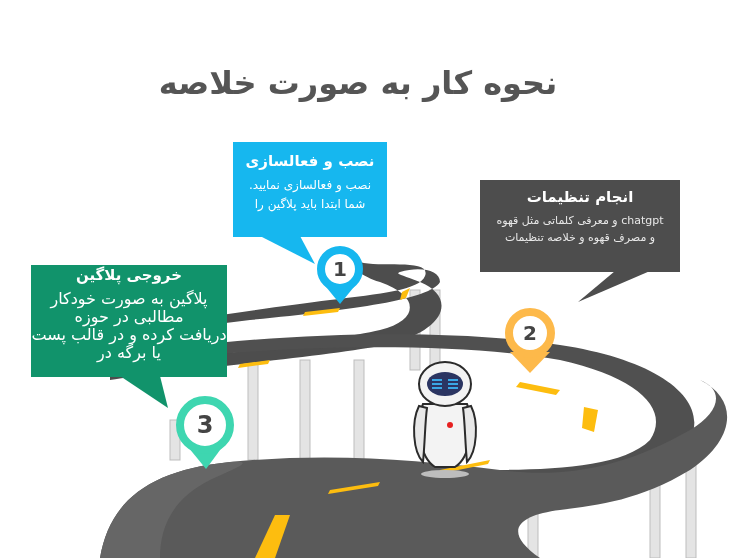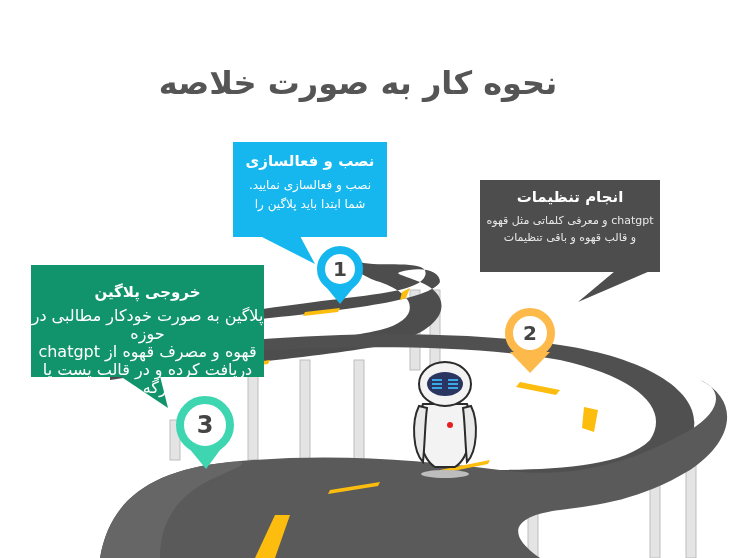--- a/index.html
+++ b/index.html
@@ -3,23 +3,23 @@
 <meta charset="utf-8">
 <style>
   html,body{margin:0;padding:0;background:#ffffff;}
   body{width:744px;height:558px;position:relative;overflow:hidden;font-family:"DejaVu Sans",sans-serif;}
   .title{position:absolute;top:64px;left:0;width:716px;text-align:center;font-size:32px;font-weight:bold;color:#555555;direction:rtl;}
   .scene{position:absolute;left:0;top:0;width:744px;height:558px;}
   .bubble{position:absolute;direction:rtl;text-align:center;color:#fff;box-sizing:border-box;}
   .bubble .h{font-weight:bold;font-size:15px;margin-bottom:6px;}
   .bubble .b{font-size:12px;line-height:19px;}
   .b1{left:189px;top:142px;width:154px;height:95px;background:#16b7ef;padding-top:10px;margin-left:44px;}
-  .b2{left:480px;top:180px;width:180px;height:92px;background:#4d4d4d;padding-top:8px;}
+  .b2{left:480px;top:180px;width:200px;height:92px;background:#4d4d4d;padding-top:8px;}
   .b2 .b{font-size:11px;line-height:17px;color:#e8e8e8;}
-  .b3{left:31px;top:265px;width:233px;height:112px;background:#11936b;padding-top:18px;}
+  .b3{left:31px;top:265px;width:196px;height:112px;background:#11936b;padding-top:1px;}
   .b3 .b{font-size:16px;line-height:18px;}
   .pin{position:absolute;width:46px;height:46px;border-radius:50%;box-sizing:border-box;background:#fff;display:flex;align-items:center;justify-content:center;font-weight:bold;color:#444;font-size:20px;}
   .pin span{position:relative;z-index:2;}
 </style>
 </head>
 <body>
 
 <div class="title">نحوه کار به صورت خلاصه</div>
 
 <svg class="scene" viewBox="0 0 744 558" xmlns="http://www.w3.org/2000/svg">
@@ -84,27 +84,26 @@
 
 <div class="bubble b1">
   <div class="h">نصب و فعالسازی</div>
   <div class="b">نصب و فعالسازی نمایید.</div>
   <div class="b">شما ابتدا باید پلاگین را</div>
 </div>
 
 <div class="bubble b2">
   <div class="h">انجام تنظیمات</div>
   <div class="b">chatgpt و معرفی کلماتی مثل قهوه</div>
-  <div class="b">و قالب قهوه و باقی تنظیمات</div>
+  <div class="b">و مصرف قهوه و خلاصه تنظیمات</div>
 </div>
 
 <div class="bubble b3">
   <div class="h">خروجی پلاگین</div>
   <div class="b">پلاگین به صورت خودکار مطالبی در حوزه</div>
-  <div class="b">قهوه و مصرف قهوه از chatgpt</div>
   <div class="b">دریافت کرده و در قالب پست یا برگه در</div>
 </div>
 
 <div class="pin" style="left:317px;top:246px;border:8px solid #16b7ef;">
   <span>1</span>
 </div>
 <div class="pin" style="left:505px;top:308px;border:8px solid #fdb94a;width:50px;height:50px;">
   <span>2</span>
 </div>
 <div class="pin" style="left:176px;top:396px;border:8px solid #3ed6b0;width:58px;height:58px;font-size:24px;">

